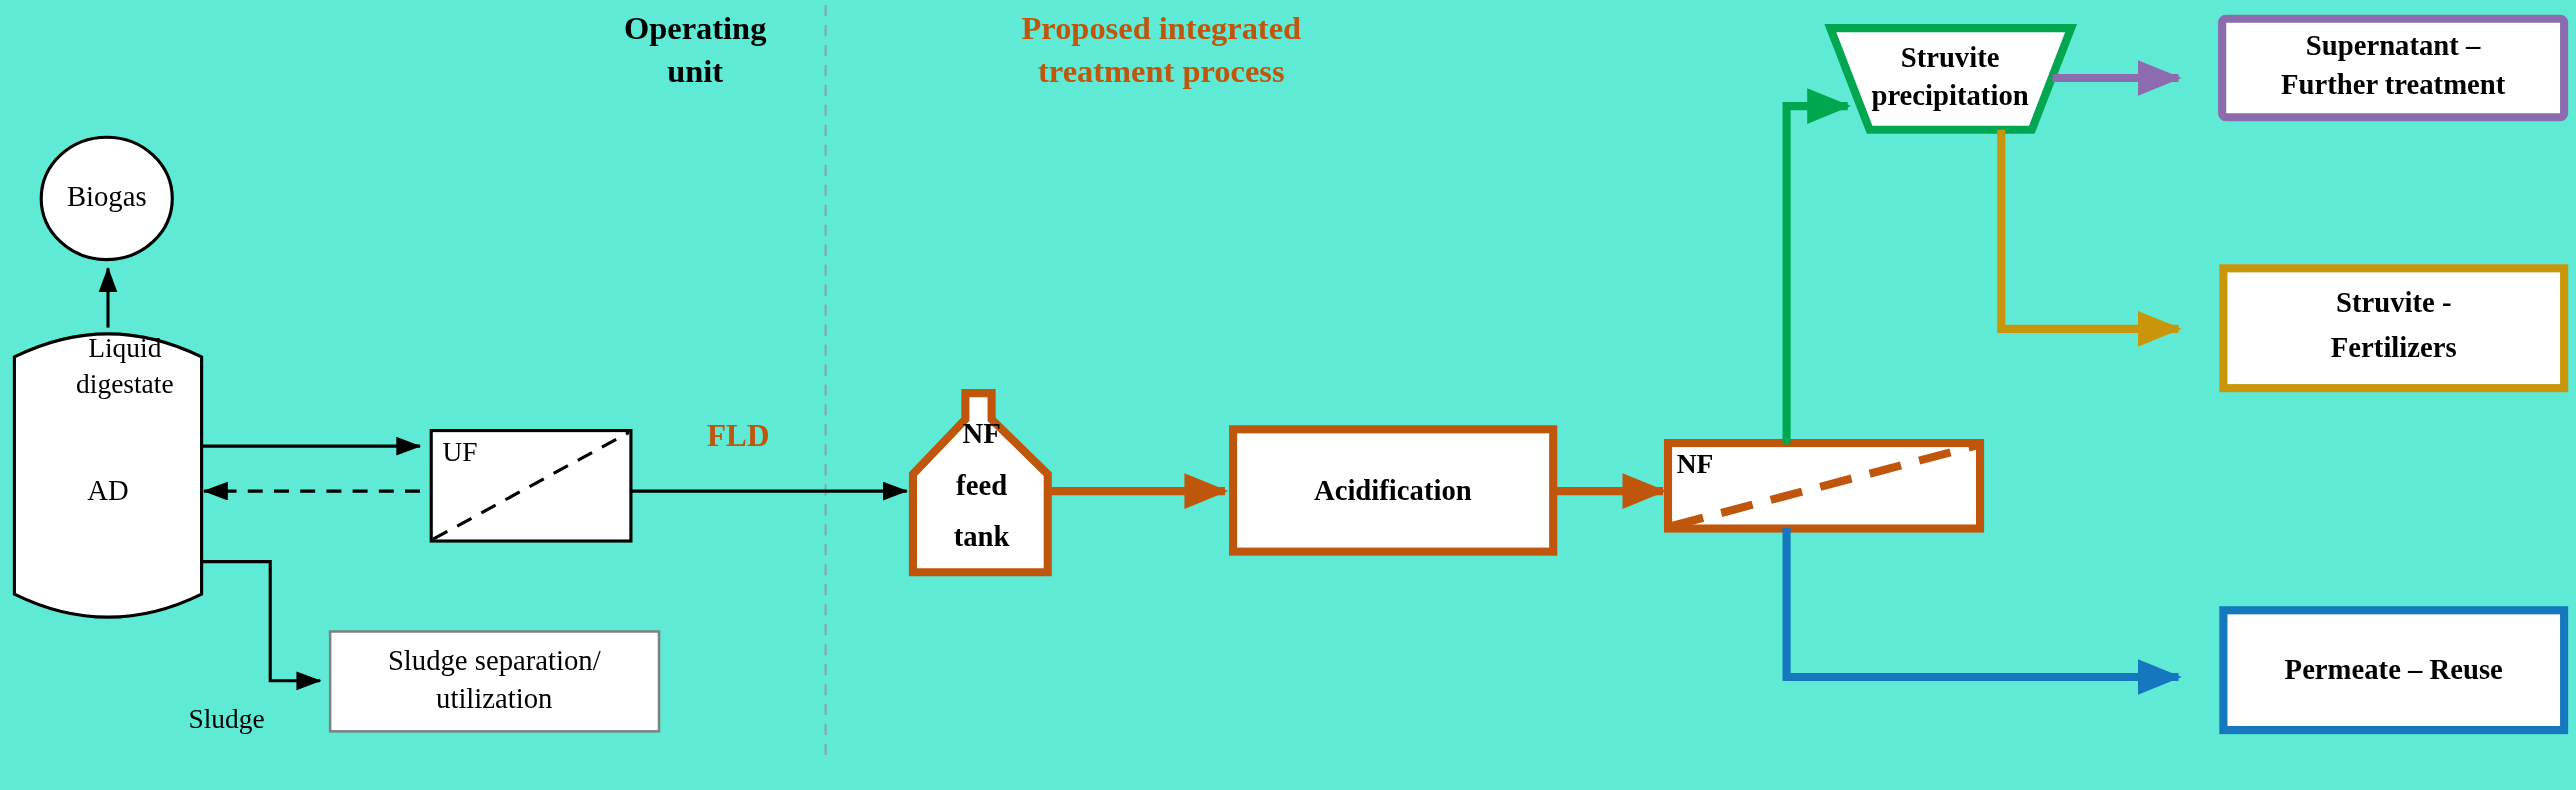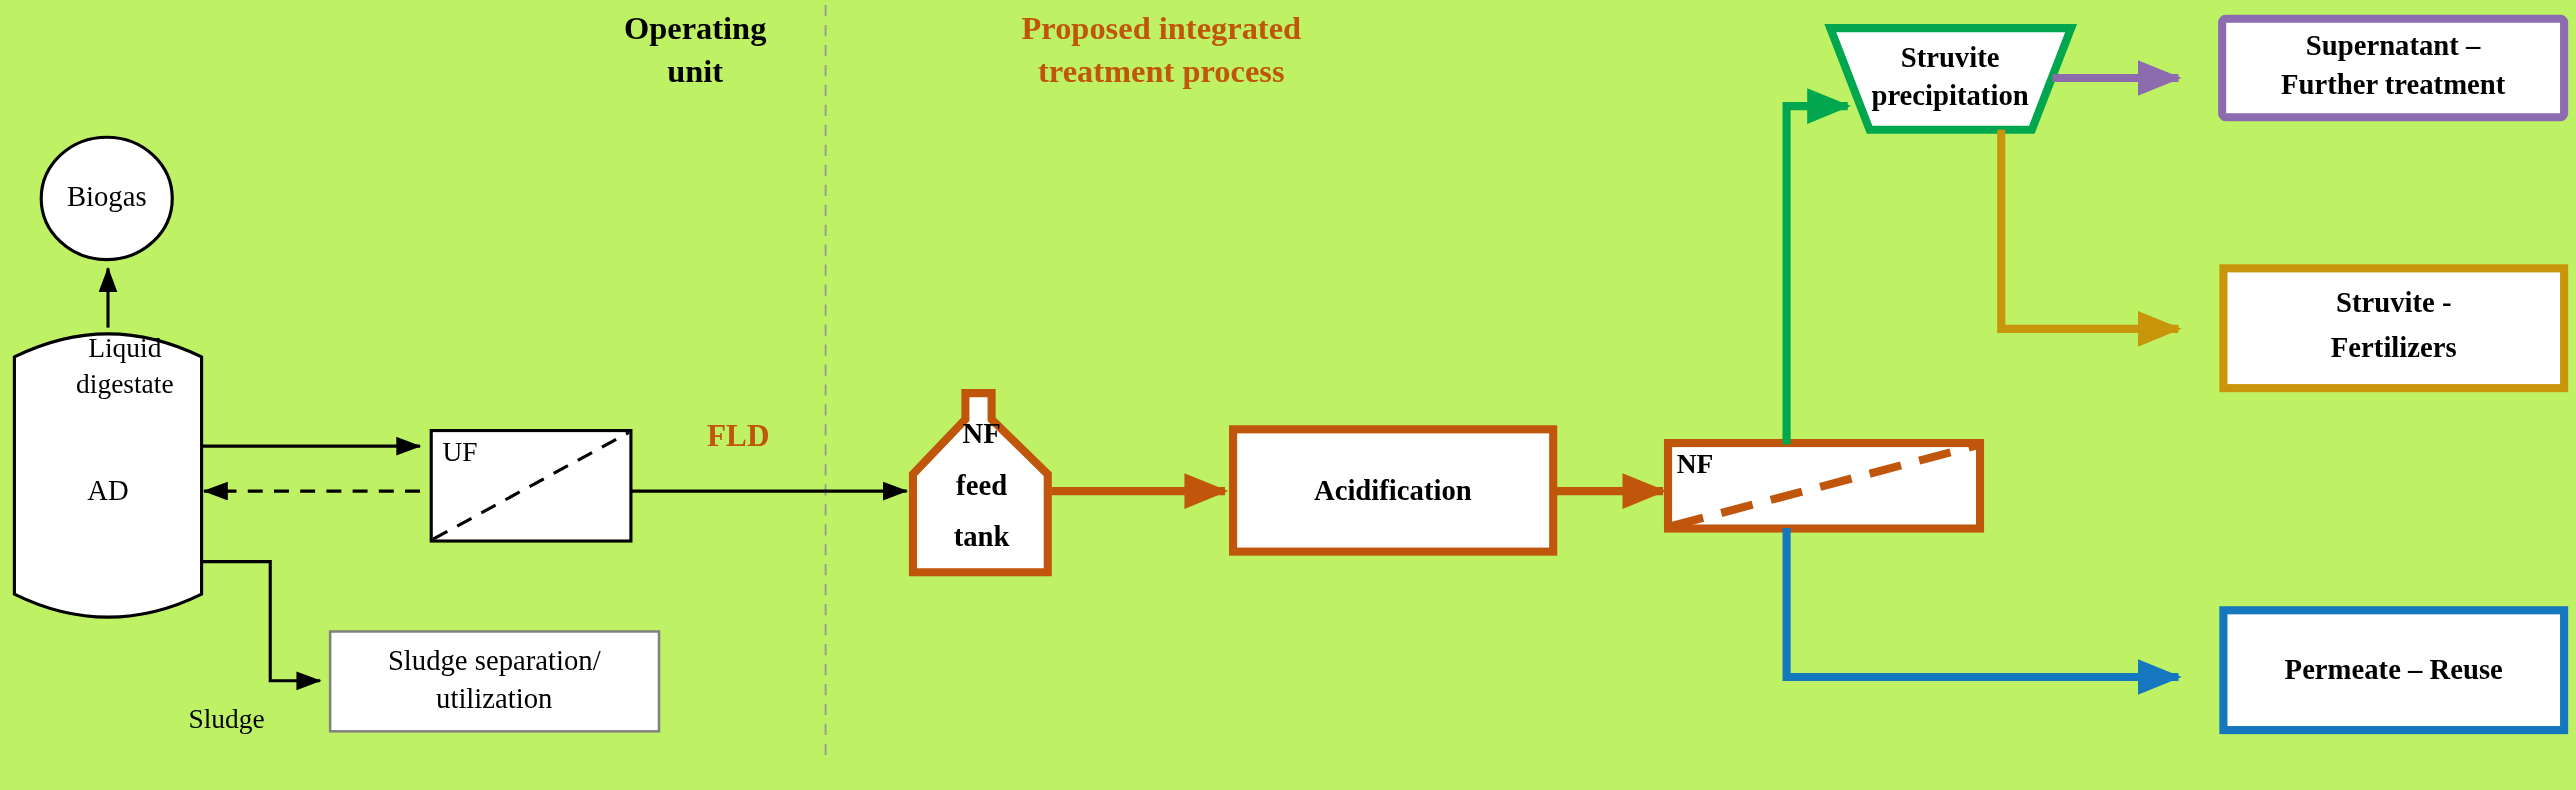--- a/index.html
+++ b/index.html
@@ -10,21 +10,21 @@
   body {
     width: 2576px;
     height: 790px;
     font-family: "Liberation Serif", "DejaVu Serif", serif;
     overflow: hidden;
   }
   #diagram-root {
     position: relative;
     width: 2576px;
     height: 790px;
-    background: #bef264;
+    background: #5eead4;
   }
   svg#flow-svg {
     position: absolute;
     left: 0;
     top: 0;
     width: 2576px;
     height: 790px;
     display: block;
   }
   .node-text {

